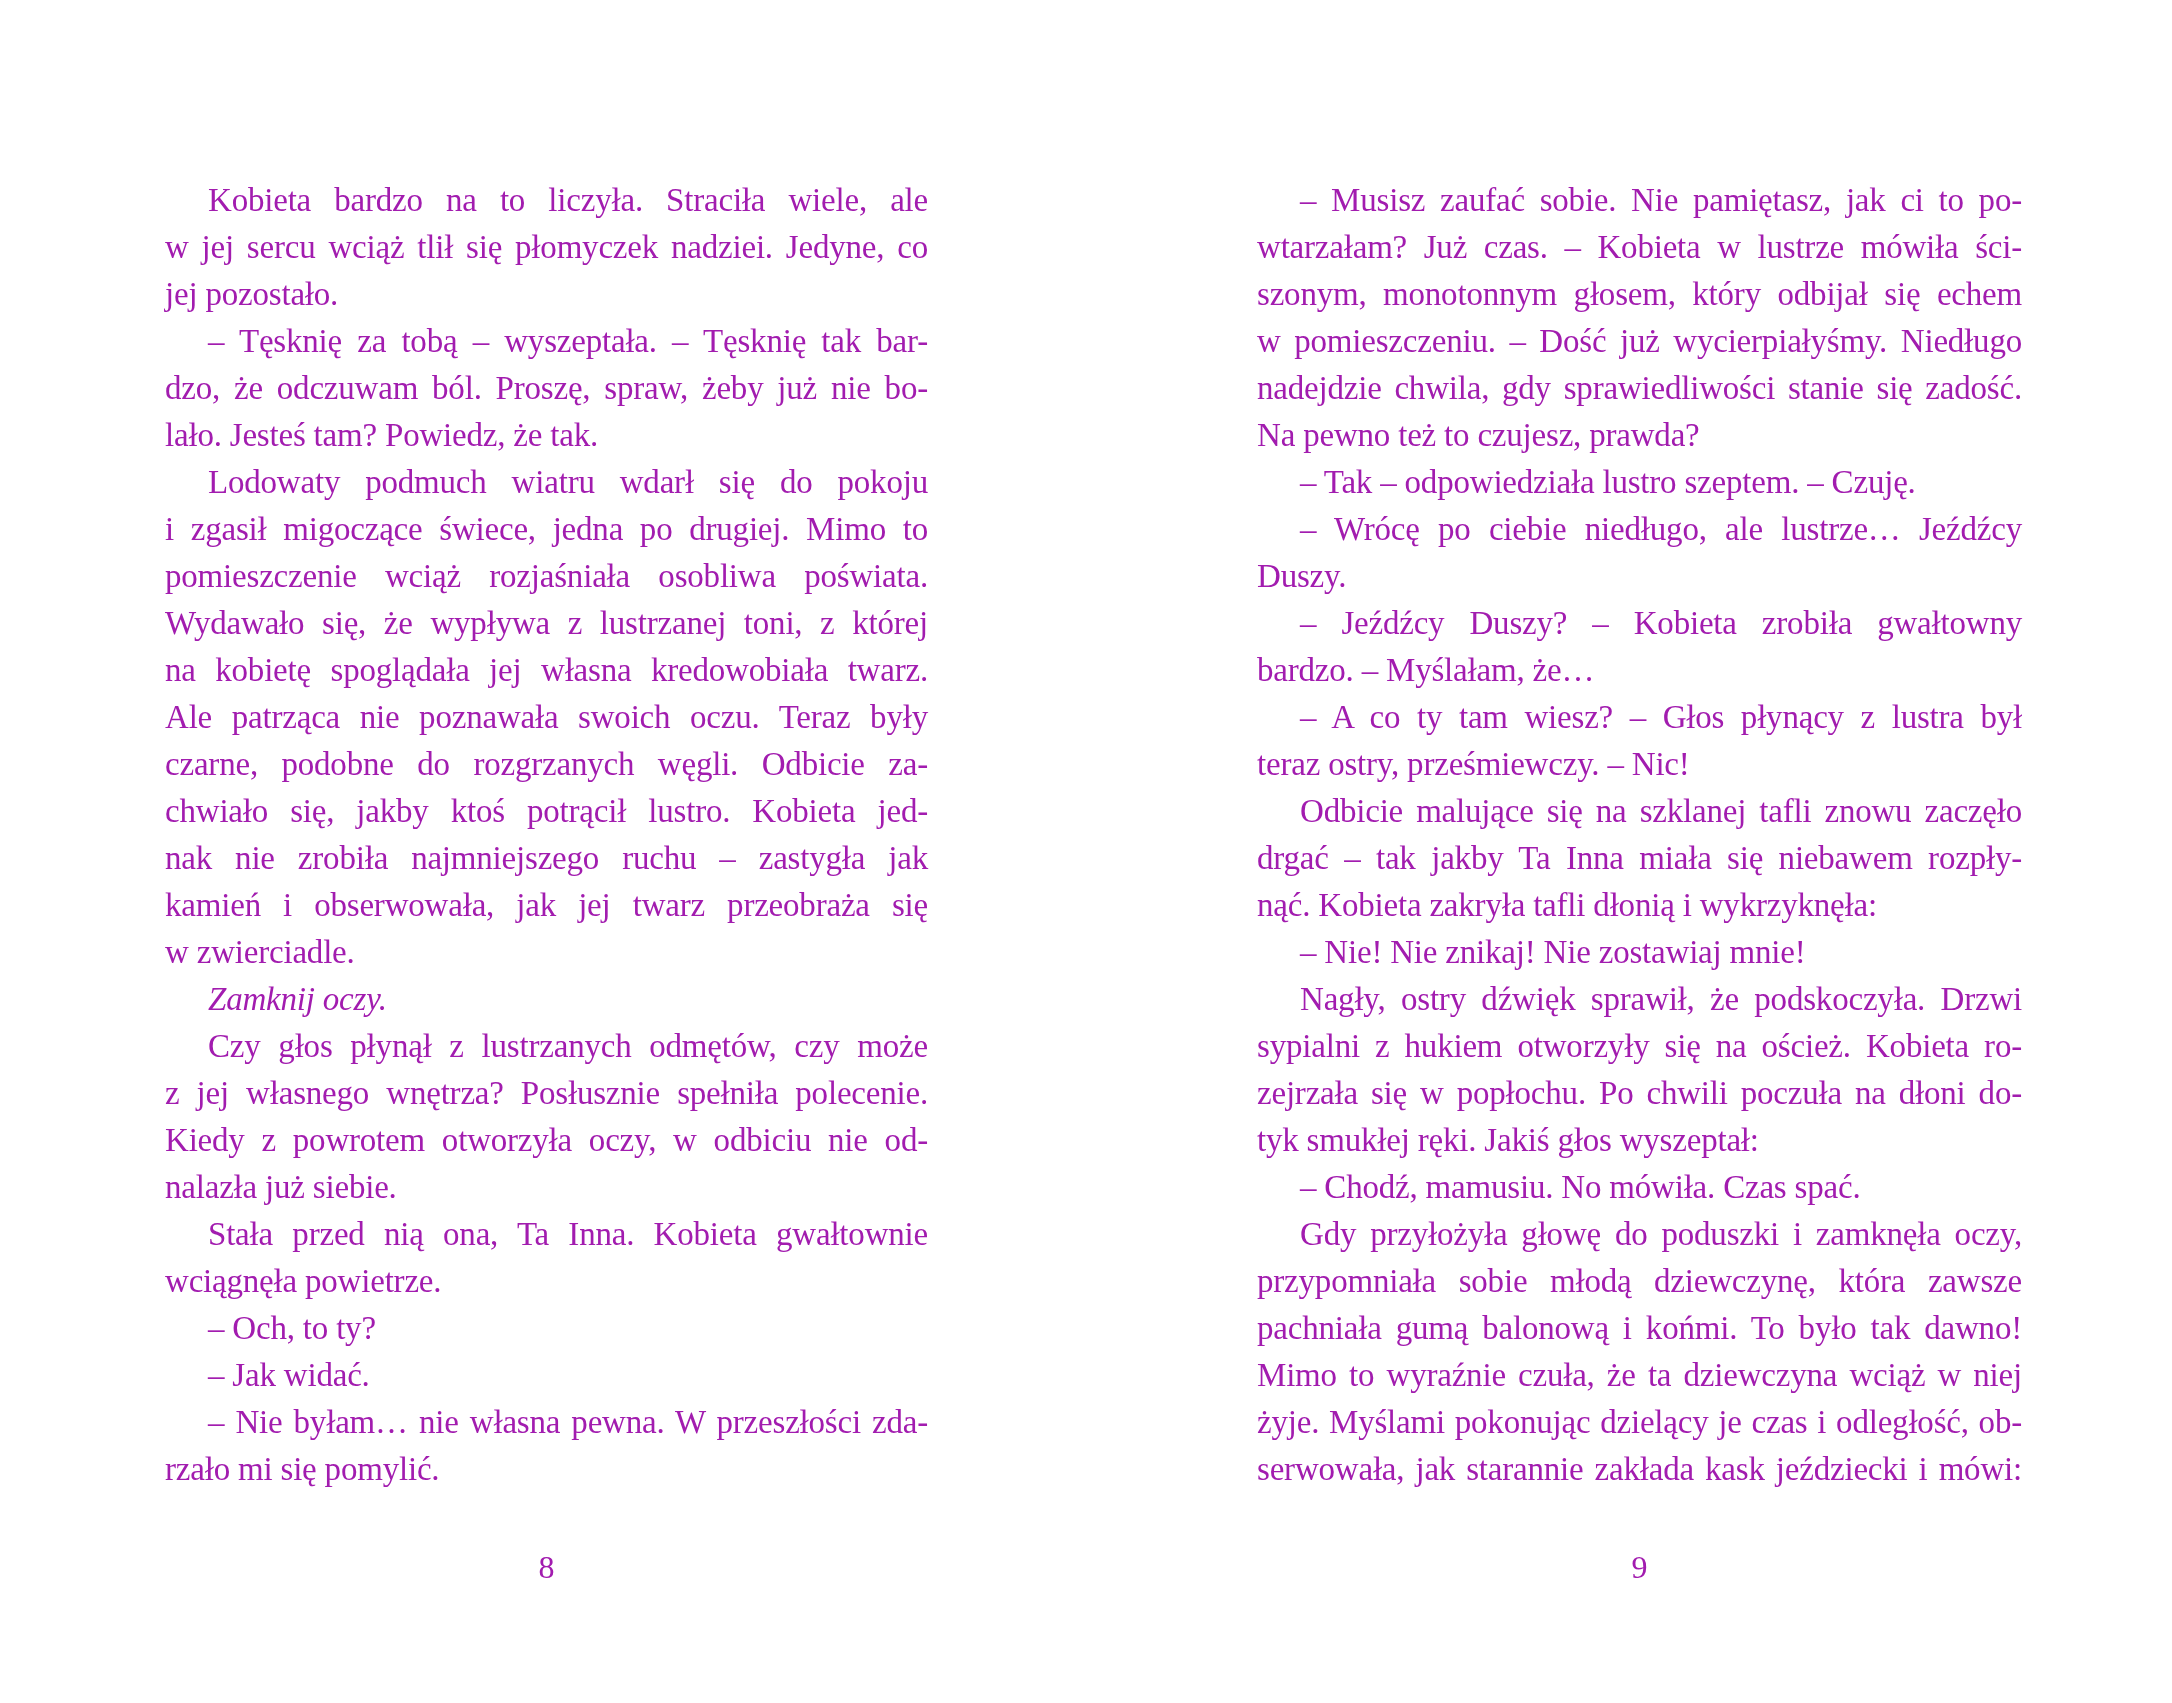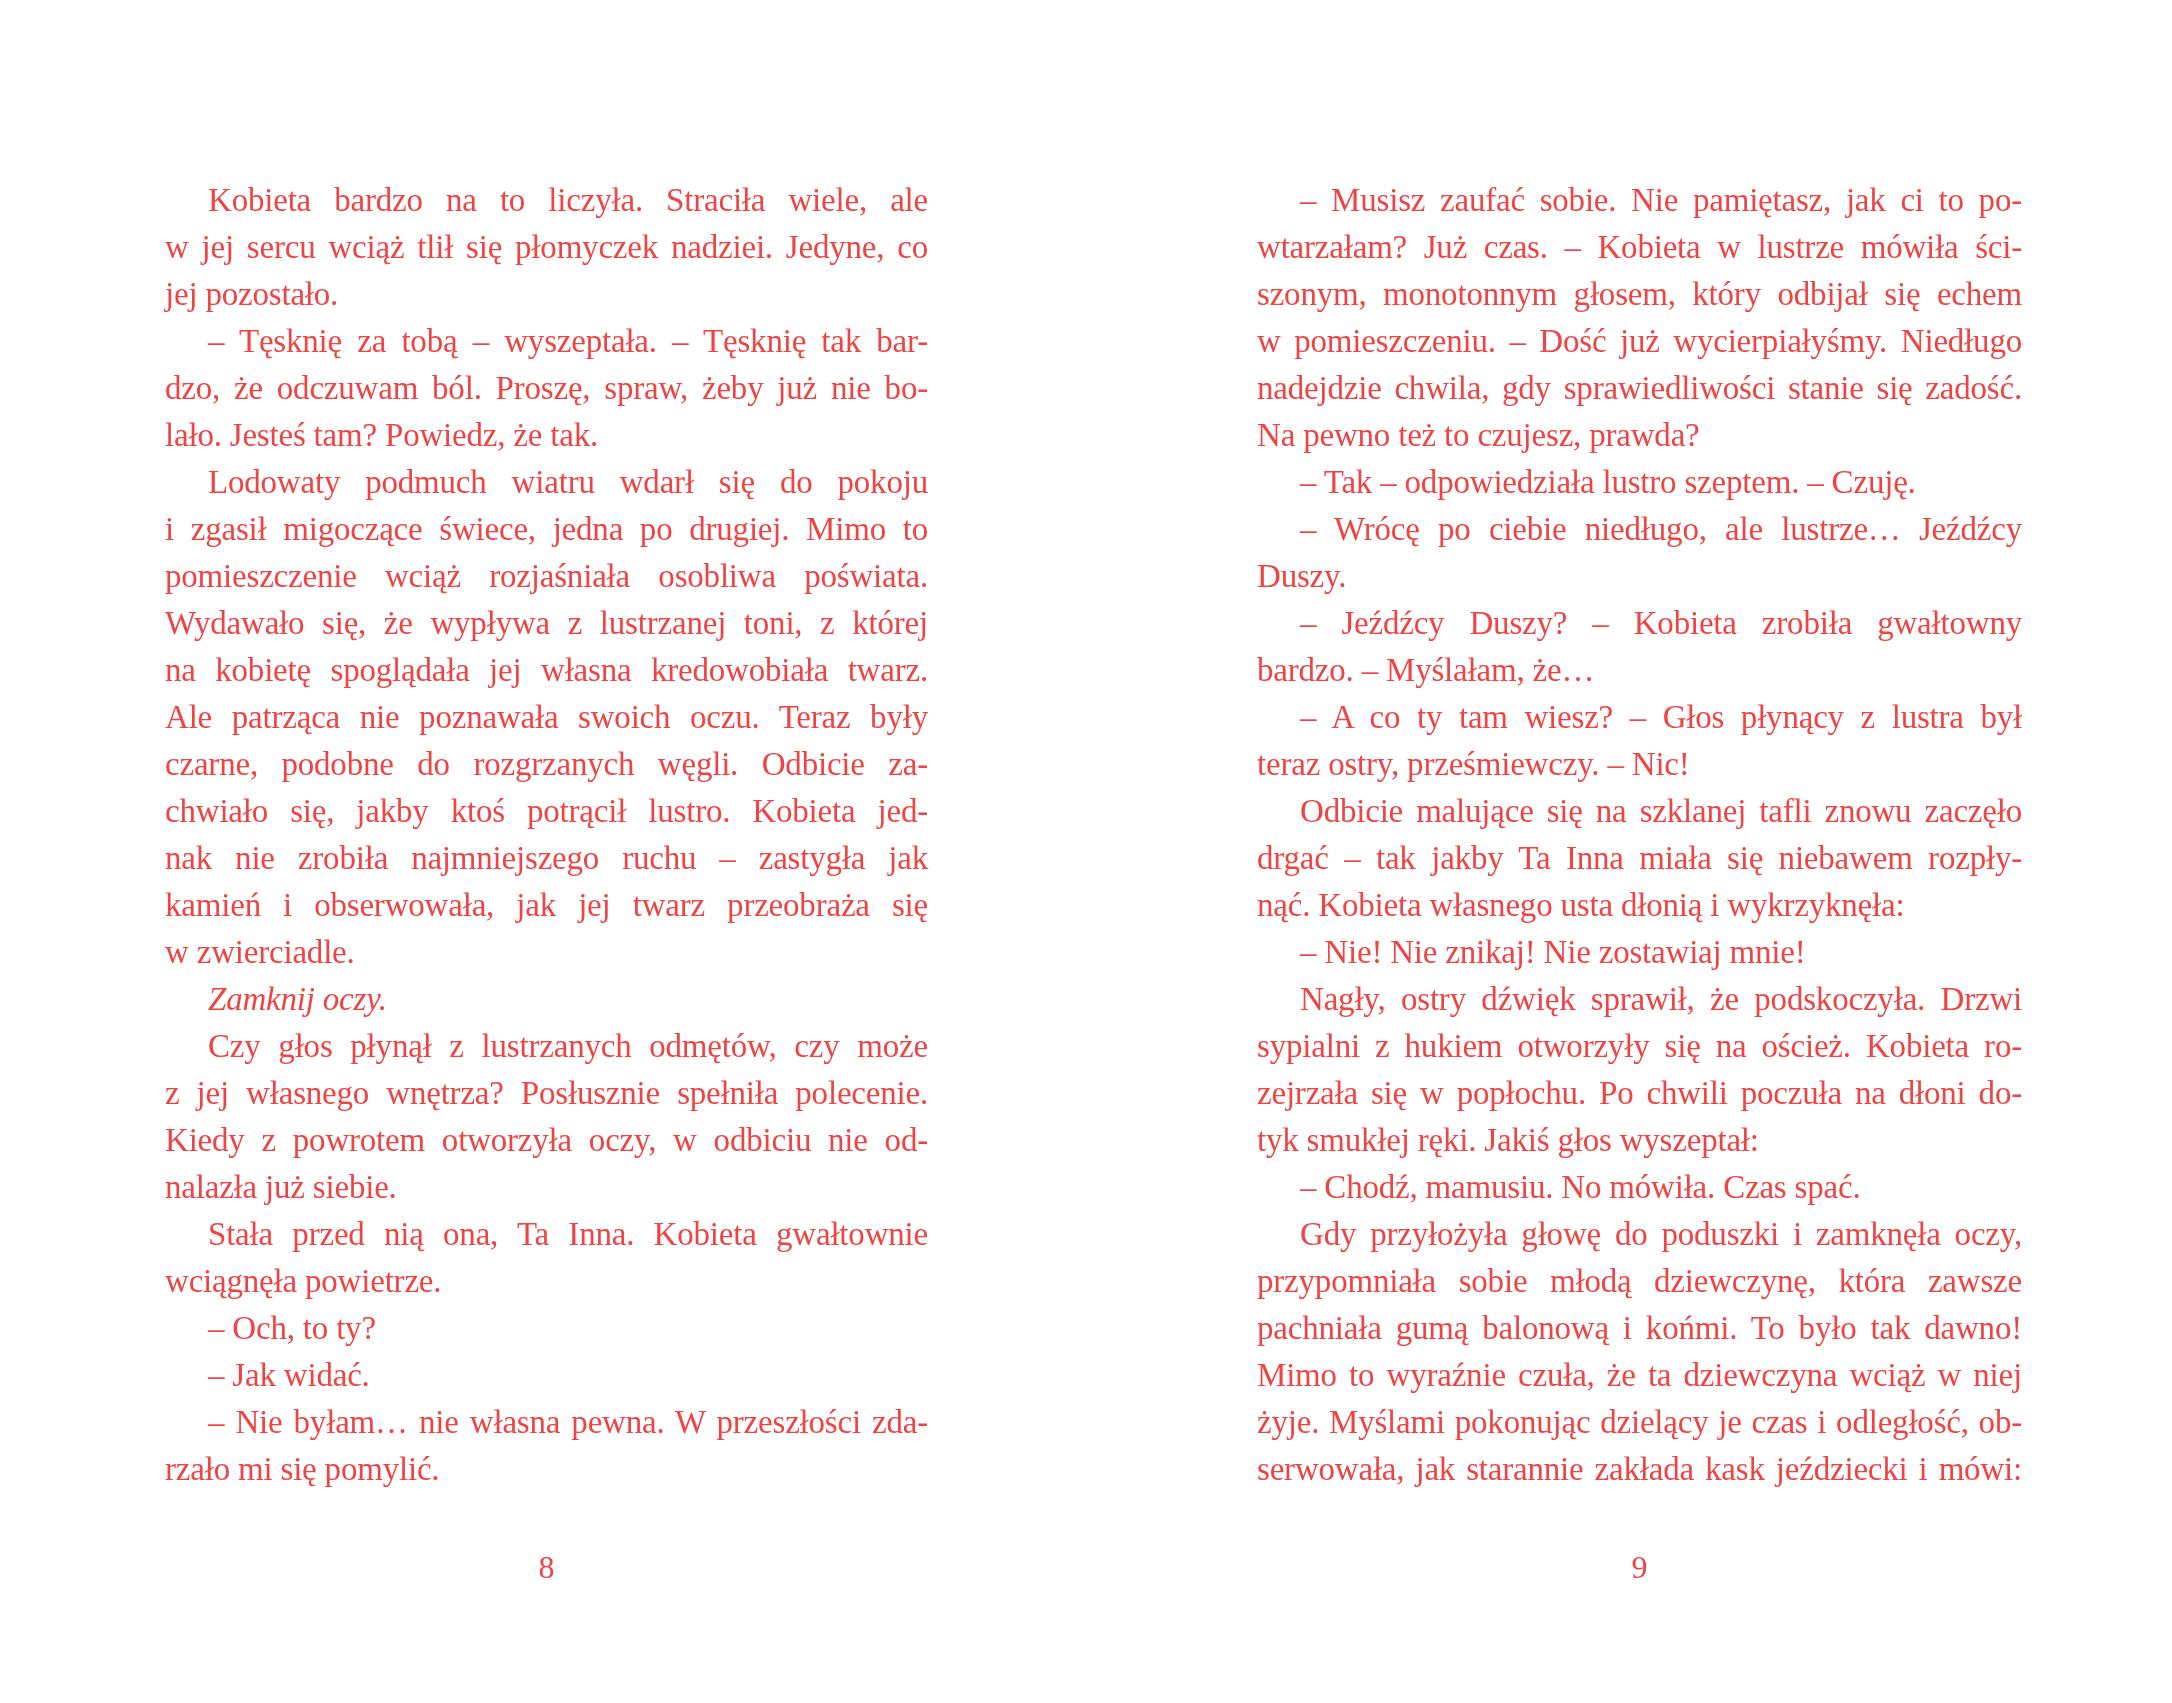--- a/index.html
+++ b/index.html
@@ -53,21 +53,21 @@
     font-size: 32px;
     line-height: 33px;
     text-align: center;
   }
   .page.left  .folio { left: 165px; width: 763px; }
   .page.right .folio { left: 171px; width: 765px; }
 </style>
 </head>
 <body>
 
-<div class="spread" style="background: rgb(255, 255, 255); color: #ef4444;">
+<div class="spread" style="background: rgb(255, 255, 255); color: #a21caf;">
 
   <section class="page left">
     <div class="text-block">
         <div class="line indent">Kobieta bardzo na to liczyła. Straciła wiele, ale</div>
         <div class="line">w jej sercu wciąż tlił się płomyczek nadziei. Jedyne, co</div>
         <div class="line last">jej pozostało.</div>
         <div class="line indent">– Tęsknię za tobą – wyszeptała. – Tęsknię tak bar-</div>
         <div class="line">dzo, że odczuwam ból. Proszę, spraw, żeby już nie bo-</div>
         <div class="line last">lało. Jesteś tam? Powiedz, że tak.</div>
         <div class="line indent">Lodowaty podmuch wiatru wdarł się do pokoju</div>
@@ -106,21 +106,21 @@
         <div class="line last">Na pewno też to czujesz, prawda?</div>
         <div class="line indent last">– Tak – odpowiedziała lustro szeptem. – Czuję.</div>
         <div class="line indent">– Wrócę po ciebie niedługo, ale lustrze… Jeźdźcy</div>
         <div class="line last">Duszy.</div>
         <div class="line indent">– Jeźdźcy Duszy? – Kobieta zrobiła gwałtowny</div>
         <div class="line last">bardzo. – Myślałam, że…</div>
         <div class="line indent">– A co ty tam wiesz? – Głos płynący z lustra był</div>
         <div class="line last">teraz ostry, prześmiewczy. – Nic!</div>
         <div class="line indent">Odbicie malujące się na szklanej tafli znowu zaczęło</div>
         <div class="line">drgać – tak jakby Ta Inna miała się niebawem rozpły-</div>
-        <div class="line last">nąć. Kobieta własnego usta dłonią i wykrzyknęła:</div>
+        <div class="line last">nąć. Kobieta zakryła tafli dłonią i wykrzyknęła:</div>
         <div class="line indent last">– Nie! Nie znikaj! Nie zostawiaj mnie!</div>
         <div class="line indent">Nagły, ostry dźwięk sprawił, że podskoczyła. Drzwi</div>
         <div class="line">sypialni z hukiem otworzyły się na oścież. Kobieta ro-</div>
         <div class="line">zejrzała się w popłochu. Po chwili poczuła na dłoni do-</div>
         <div class="line last">tyk smukłej ręki. Jakiś głos wyszeptał:</div>
         <div class="line indent last">– Chodź, mamusiu. No mówiła. Czas spać.</div>
         <div class="line indent">Gdy przyłożyła głowę do poduszki i zamknęła oczy,</div>
         <div class="line">przypomniała sobie młodą dziewczynę, która zawsze</div>
         <div class="line">pachniała gumą balonową i końmi. To było tak dawno!</div>
         <div class="line">Mimo to wyraźnie czuła, że ta dziewczyna wciąż w niej</div>

